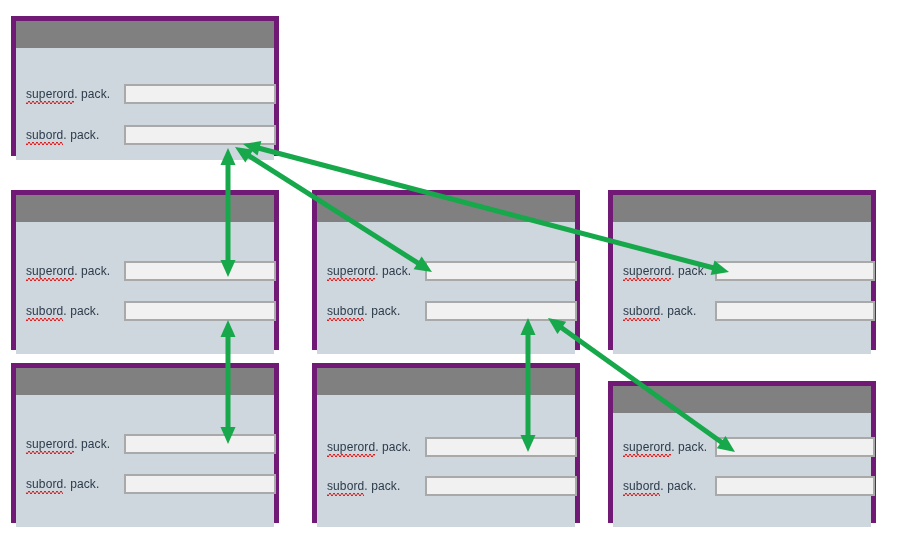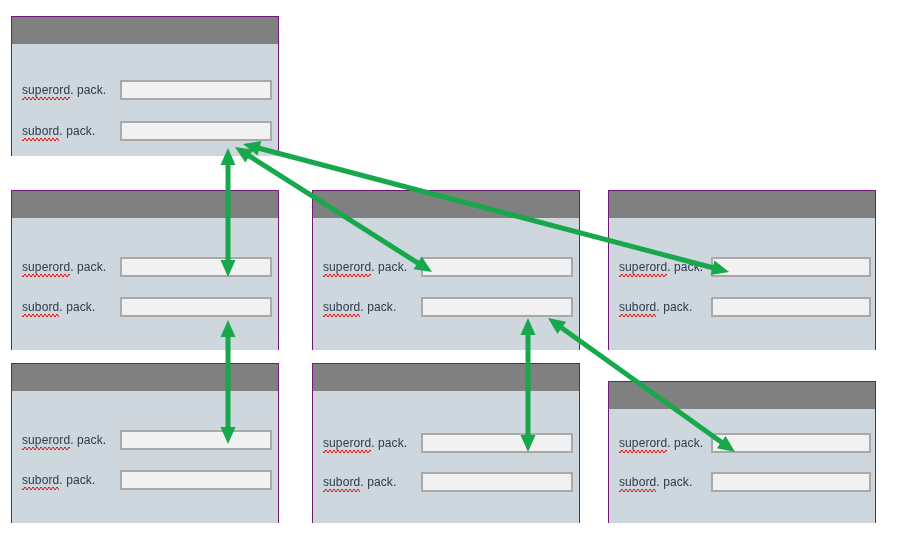--- a/index.html
+++ b/index.html
@@ -20,21 +20,21 @@
     left: 0; top: 0;
     width: 900px;
     height: 537px;
   }
 
   
   .card {
     position: absolute;
     box-sizing: border-box;
     background: #d0d7de;
-    border: 1px solid #701a75;
+    border: 5px solid #701a75;
   }
   .card-header {
     height: 26px;
     background: #808080;
     border-bottom: 1px solid #808080;
   }
   .card-body {
     position: relative;
     height: calc(100% - 26px);
     background: #ced6de;

